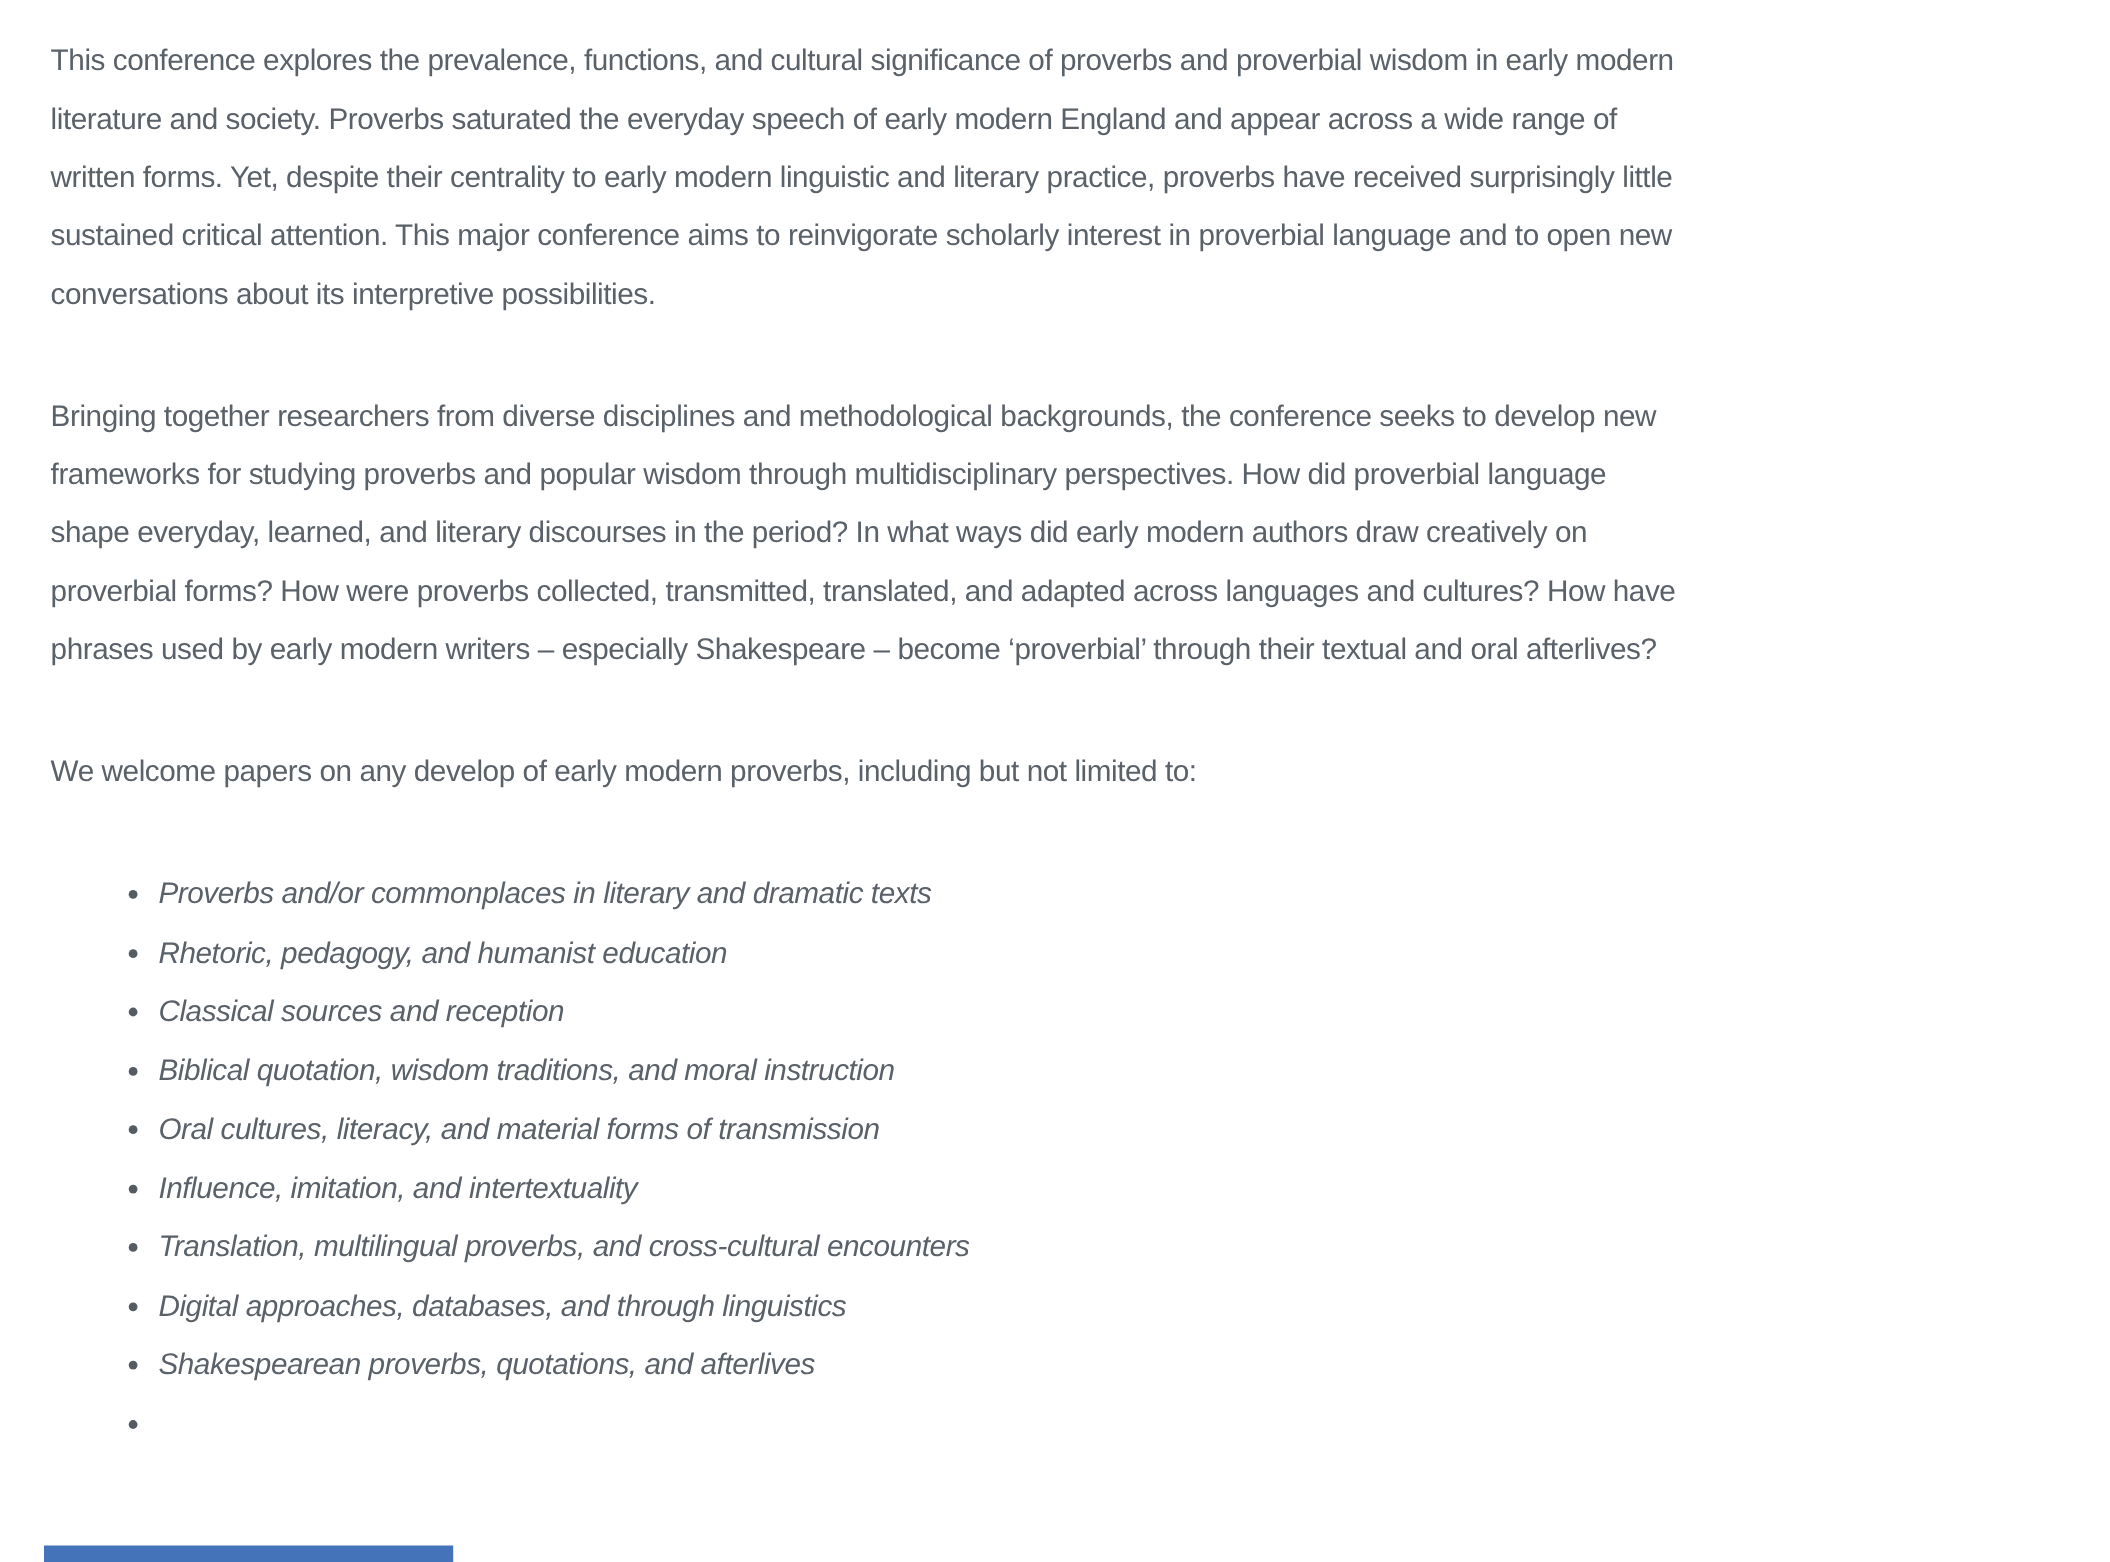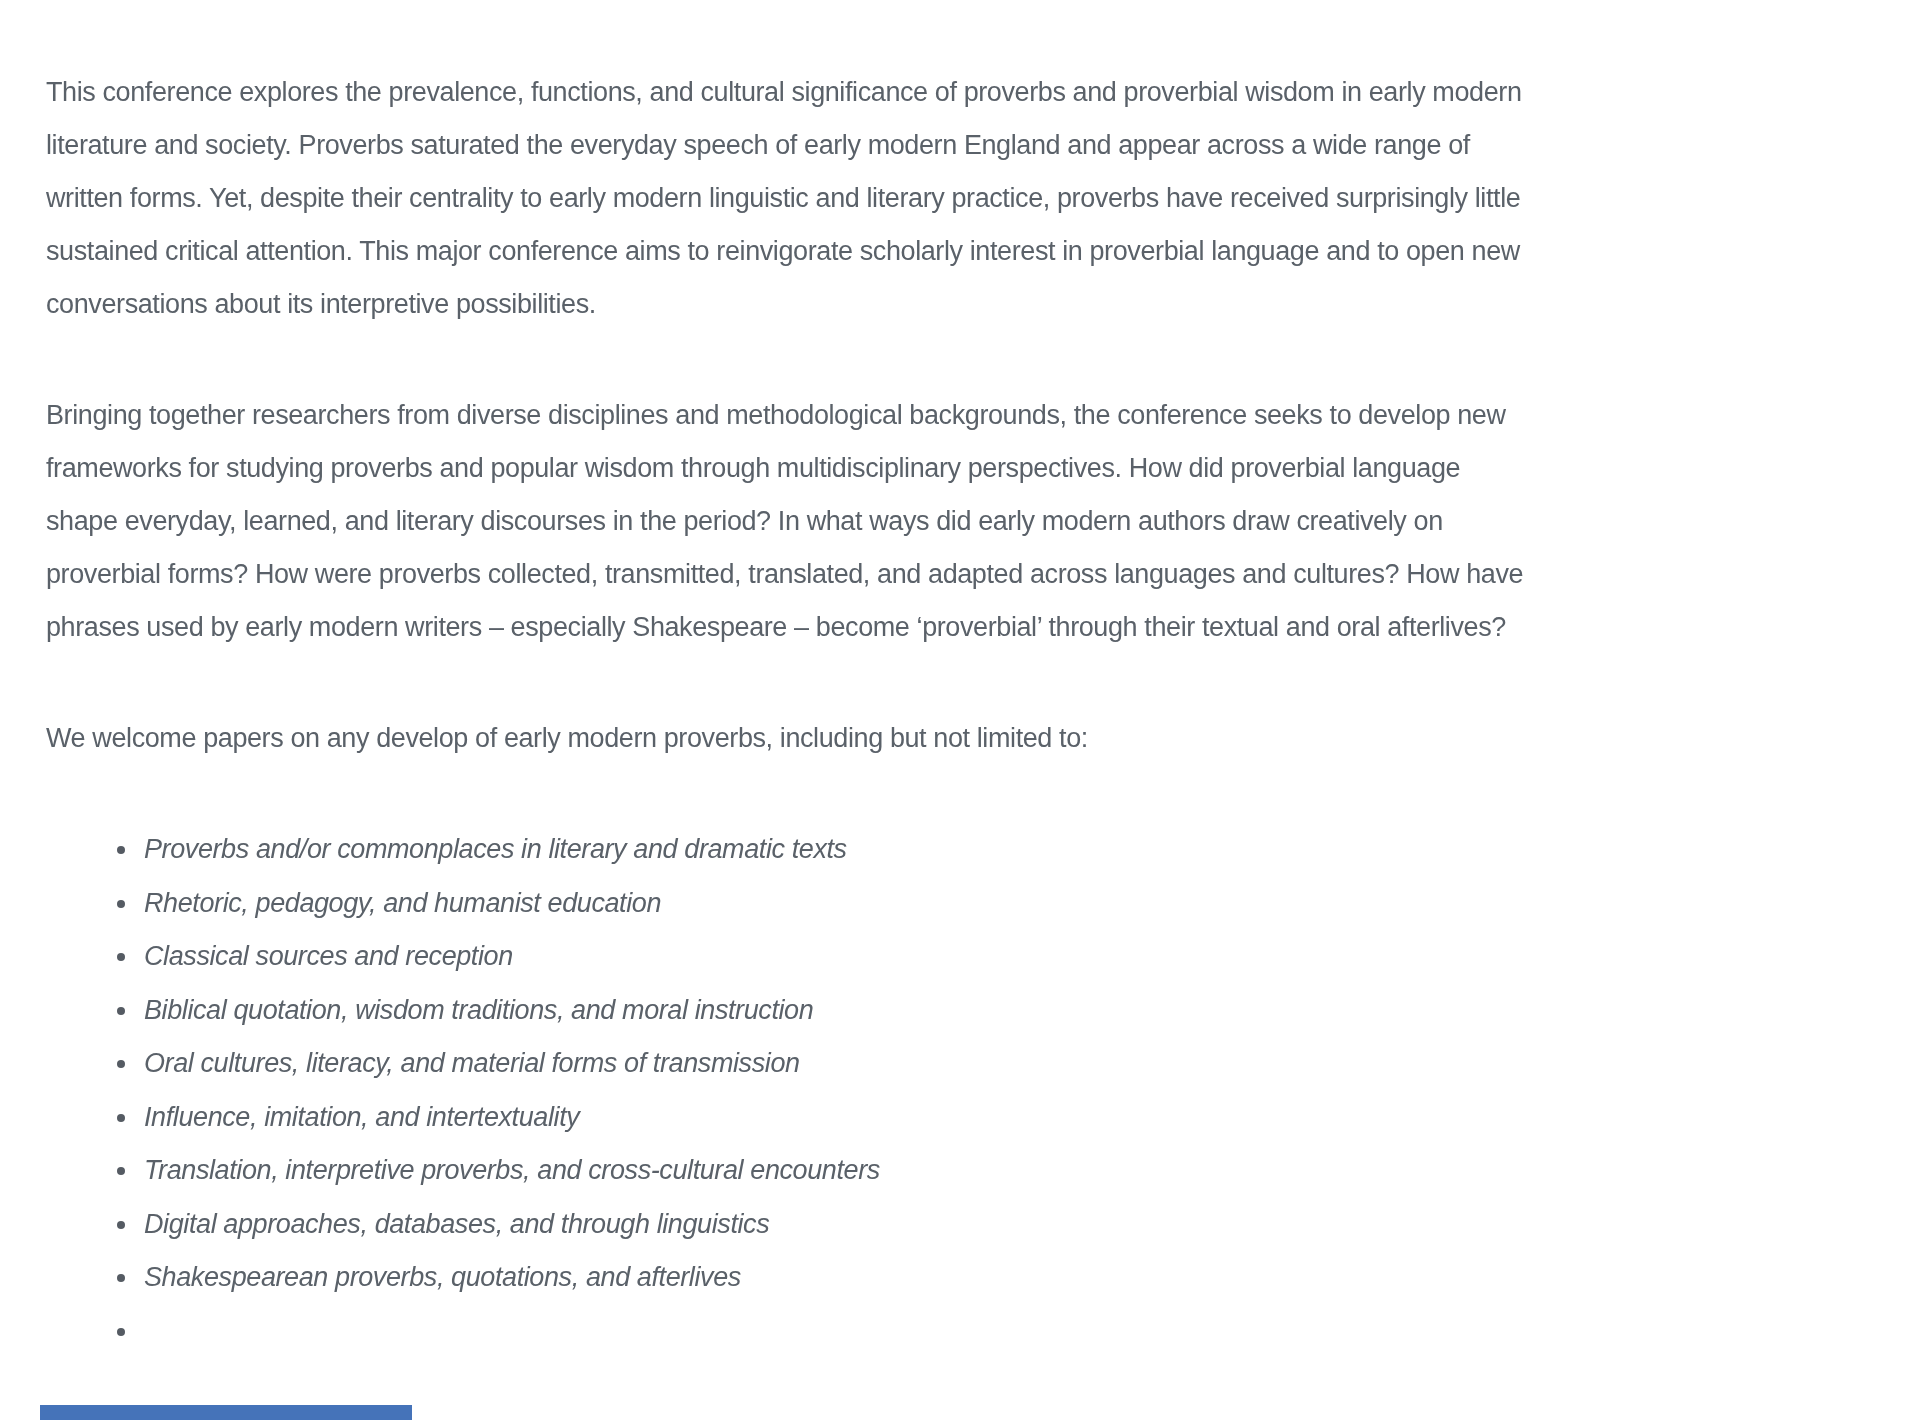--- a/index.html
+++ b/index.html
@@ -13,21 +13,20 @@
     height: 1420px;
     overflow: hidden;
     position: relative;
     font-family: "Liberation Sans", "DejaVu Sans", sans-serif;
     font-weight: 300;
     color: #5a6169;
   }
   .content {
     padding: 29px 0 0 46px;
     width: 1536px;
-    margin-top: 37px;
   }
   .content p {
     margin: 0 0 58px 0;
     font-size: 27px;
     line-height: 53px;
     letter-spacing: -0.4px;
   }
   ul.topics {
     list-style: none;
     margin: 0;
@@ -70,21 +69,21 @@
 
   <p>We welcome papers on any develop of early modern proverbs, including but not limited to:</p>
 
   <ul class="topics">
     <li><span class="bullet-dot"></span><span>Proverbs and/or commonplaces in literary and dramatic texts</span></li>
     <li><span class="bullet-dot"></span><span>Rhetoric, pedagogy, and humanist education</span></li>
     <li><span class="bullet-dot"></span><span>Classical sources and reception</span></li>
     <li><span class="bullet-dot"></span><span>Biblical quotation, wisdom traditions, and moral instruction</span></li>
     <li><span class="bullet-dot"></span><span>Oral cultures, literacy, and material forms of transmission</span></li>
     <li><span class="bullet-dot"></span><span>Influence, imitation, and intertextuality</span></li>
-    <li><span class="bullet-dot"></span><span>Translation, interpretive proverbs, and cross-cultural encounters</span></li>
+    <li><span class="bullet-dot"></span><span>Translation, multilingual proverbs, and cross-cultural encounters</span></li>
     <li><span class="bullet-dot"></span><span>Digital approaches, databases, and through linguistics</span></li>
     <li><span class="bullet-dot"></span><span>Shakespearean proverbs, quotations, and afterlives</span></li>
     <li><span class="bullet-dot"></span></li>
   </ul>
 
 </main>
 
 <div class="bottom-accent-bar"></div>
 
 </body></html>

